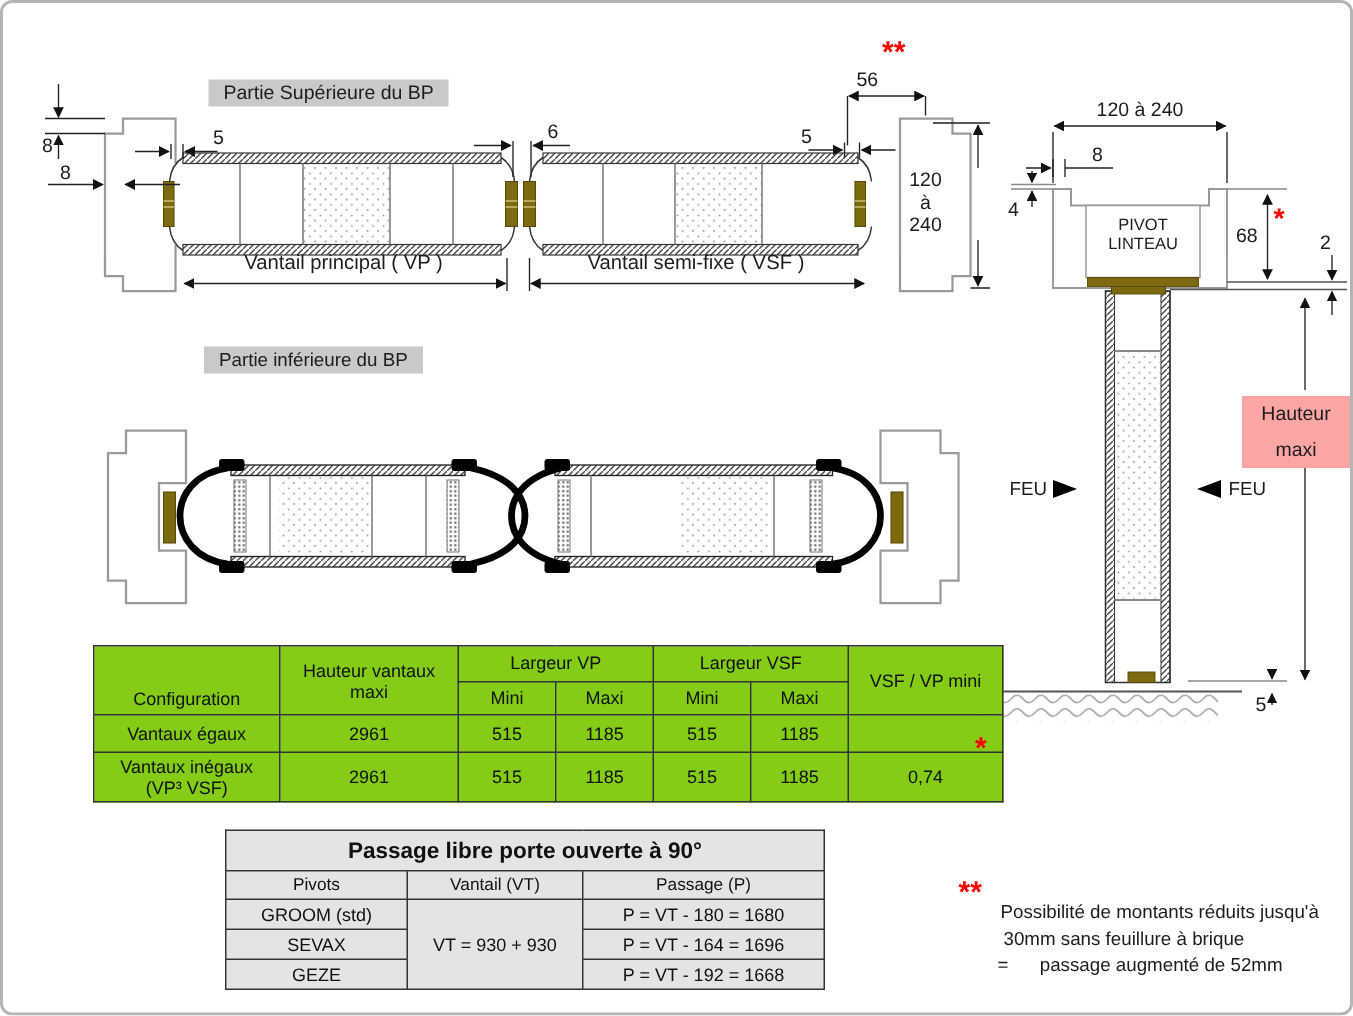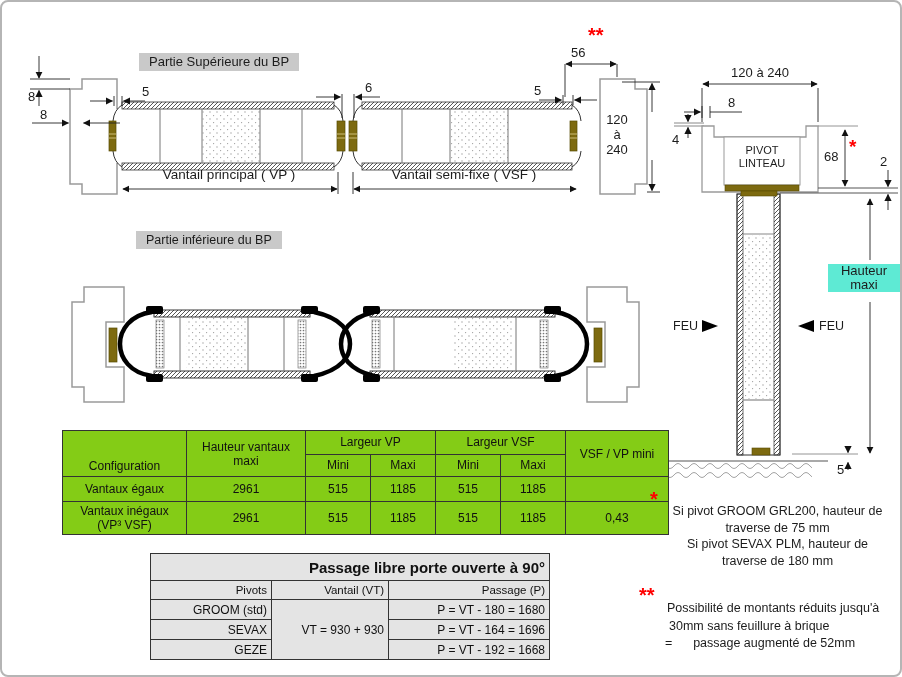--- a/index.html
+++ b/index.html
@@ -12,21 +12,21 @@
   .t{position:absolute;font-size:13px;line-height:14px;white-space:nowrap;}
   .c{text-align:center;}
   .pre{white-space:pre-line;}
   .prex{white-space:pre;}
   .graybg{background:var(--label_bg);padding:2px 10px;font-weight:normal;font-size:12.5px;margin-left:24px;}
   .red{color:var(--red);font-weight:bold;}
   table{border-collapse:collapse;position:absolute;font-size:12px;color:#111;}
   #config-table td{border:1px solid #333;text-align:center;padding:0 4px;background:#84cc16;}
   #config-table{left:60px;top:428px;}
   #passage-table{left:148px;top:551px;}
-  #passage-table td{border:1px solid #333;text-align:right;padding:0 4px;background:var(--table_bg);}
+  #passage-table td{border:1px solid #333;text-align:center;padding:0 4px;background:var(--table_bg);}
   #passage-table .title{font-weight:bold;font-size:15px;height:26px;}
   #passage-table .hdr{font-weight:normal;font-size:11.5px;height:18px;}
   #passage-table .row td{height:19px;font-size:12px;}
 </style>
 </head>
 <body>
 
 <div id="page">
 
 <svg width="902" height="677" viewBox="0 0 902 677">
@@ -234,21 +234,21 @@
   <div class="t" style="left:726px;top:94px;">8</div>
   <div class="t" style="left:670px;top:131px;">4</div>
   <div class="t" style="left:822px;top:148px;">68</div>
   <div class="t red" style="left:847px;top:138px;font-size:19px;">*</div>
   <div class="t" style="left:878px;top:153px;">2</div>
   <div class="t c pre" style="left:722px;top:142px;width:76px;font-size:11px;line-height:13px;">PIVOT
 LINTEAU</div>
 
   <div class="t" style="left:671px;top:317px;font-size:12.5px;">FEU</div>
   <div class="t" style="left:817px;top:317px;font-size:12.5px;">FEU</div>
-  <div class="t c pre" style="left:826px;top:262px;width:72px;line-height:14px;background:#5eead4;">Hauteur
+  <div class="t c pre" style="left:826px;top:262px;width:72px;line-height:24px;background:#fca5a5;">Hauteur
 maxi</div>
   <div class="t" style="left:835px;top:461px;">5</div>
 
   <table id="config-table">
     <tbody>
         <tr>
       <td rowspan="2" style="width:115px;height:42px;vertical-align:bottom;padding-bottom:3px;">Configuration</td>
       <td rowspan="2" class="pre" style="width:110px;">Hauteur vantaux
 maxi</td>
       <td colspan="2" style="height:21px;">Largeur VP</td>
@@ -271,21 +271,21 @@
       <td></td>
     </tr>
     <tr>
       <td class="pre" style="height:32px;">Vantaux inégaux
 (VP³ VSF)</td>
       <td>2961</td>
       <td>515</td>
       <td>1185</td>
       <td>515</td>
       <td>1185</td>
-      <td>0,43</td>
+      <td>0,74</td>
     </tr>
   </tbody>
     </table>
 
   <table id="passage-table">
     <tbody>
         <tr>
       <td colspan="3" class="title">Passage libre porte ouverte à 90°</td>
     </tr>
     <tr>
@@ -303,26 +303,20 @@
       <td>P = VT - 164 = 1696</td>
     </tr>
     <tr class="row">
       <td>GEZE</td>
       <td>P = VT - 192 = 1668</td>
     </tr>
   </tbody>
     </table>
 
   <div class="t red" style="left:648px;top:490px;font-size:20px;">*</div>
-  <div style="position:absolute;left:653px;top:501px;width:245px;font-size:12.5px;line-height:16.5px;text-align:center;">
-    <div>Si pivot GROOM GRL200, hauteur de</div>
-    <div>traverse de 75 mm</div>
-    <div>Si pivot SEVAX PLM, hauteur de</div>
-    <div>traverse de 180 mm</div>
-  </div>
 
   <div class="t red" style="left:637px;top:586px;font-size:20px;">**</div>
   <div style="position:absolute;left:653px;top:598px;width:250px;font-size:12.5px;line-height:17.5px;">
     <div style="padding-left:12px;">Possibilité de montants réduits jusqu'à</div>
     <div style="padding-left:14px;">30mm sans feuillure à brique</div>
     <div class="prex" style="padding-left:10px;">=      passage augmenté de 52mm</div>
   </div>
 
 </div>
 

